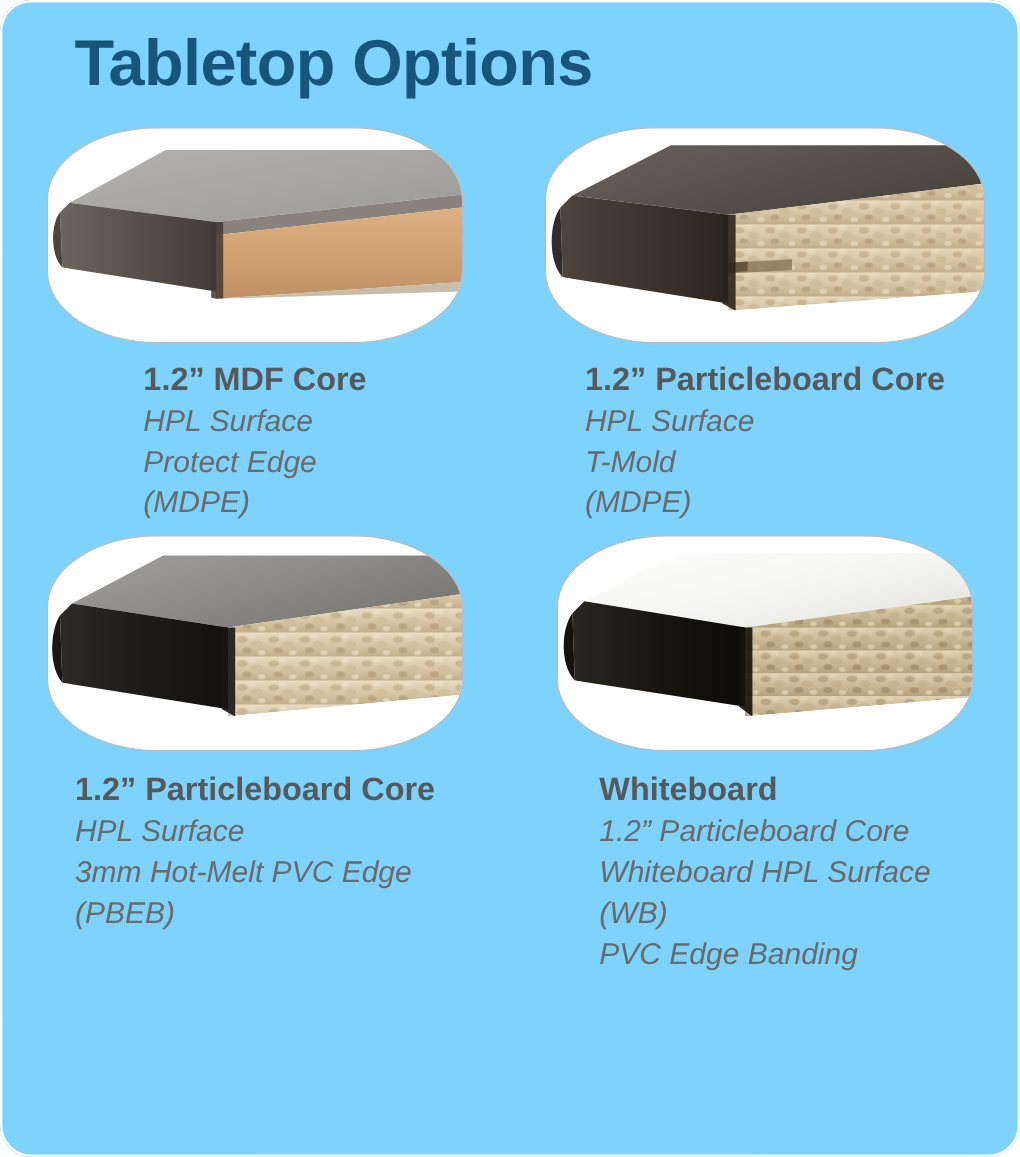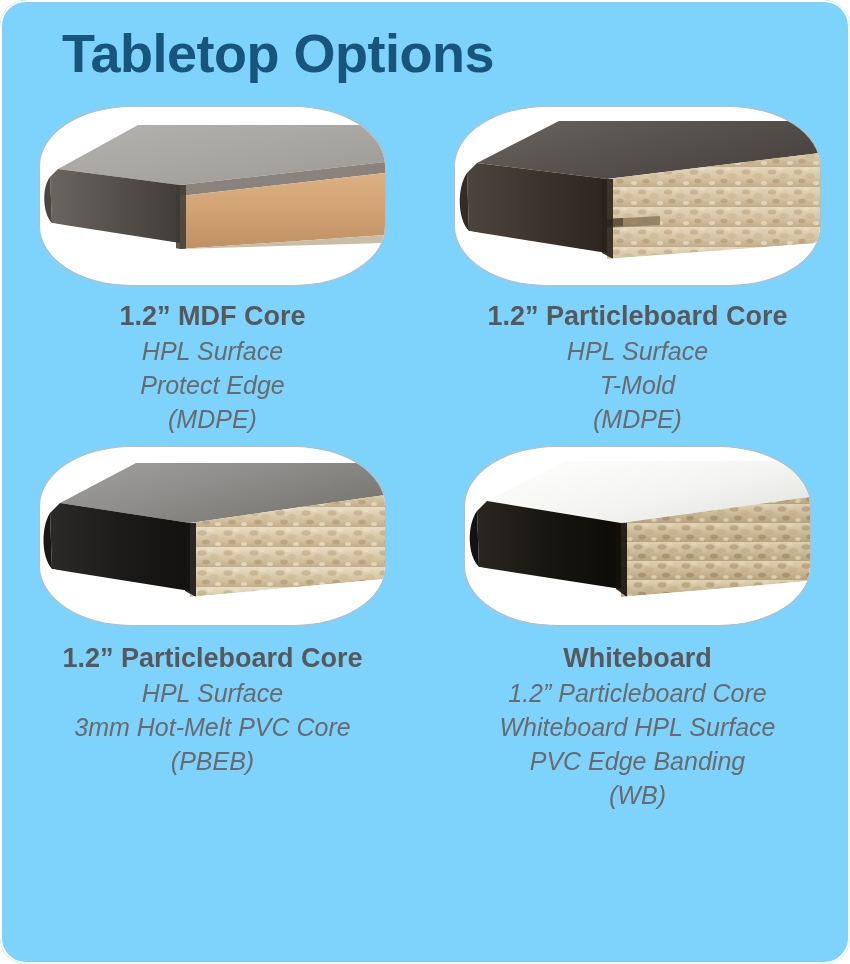--- a/index.html
+++ b/index.html
@@ -76,21 +76,21 @@
 
   
   .sample-art {
     position: absolute;
     inset: 0;
   }
   .sample-art svg { display: block; width: 100%; height: 100%; }
 
   
   .caption {
-    text-align: center;
+    text-align: left;
     margin-top: 12px;
   }
   .caption-title {
     font-size: 27px;
     line-height: 36px;
     font-weight: bold;
     color: #58585a;
     white-space: nowrap;
   }
   .caption-line {
@@ -259,21 +259,21 @@
               <path d="M10 66 C1 80 1 110 12 122 Z" fill="#1a1817"></path>
               <path d="M150 76 L345 48 L345 132 L150 150 Z" fill="url(#chip3)"></path>
               <path d="M145 76 L156 76 L156 150 L145 144 Z" fill="#171514" opacity="0.9"></path>
               <path d="M12 122 L150 150 L345 132 L345 158 L118 170 L12 134 Z" fill="#ffffff"></path>
             </svg>
           </div>
         </div>
         <div class="caption">
           <div class="caption-title">1.2” Particleboard Core</div>
           <div class="caption-line">HPL Surface</div>
-          <div class="caption-line">3mm Hot-Melt PVC Core</div>
+          <div class="caption-line">3mm Hot-Melt PVC Edge</div>
           <div class="caption-line">(PBEB)</div>
         </div>
       </div>
 
       <div class="cell">
         <div class="sample-frame">
           <div class="sample-art">
             <svg viewBox="0 0 345 178" preserveAspectRatio="none">
               <defs>
                 <linearGradient id="g4top" x1="0" y1="0" x2="1" y2="0.8">
@@ -306,20 +306,20 @@
               <path d="M156 76 L345 50 L345 134 L156 150 Z" fill="url(#chip4)"></path>
               <path d="M151 76 L162 76 L162 150 L151 142 Z" fill="#13110d" opacity="0.9"></path>
               <path d="M14 120 L156 150 L345 134 L345 160 L120 170 L14 132 Z" fill="#ffffff"></path>
             </svg>
           </div>
         </div>
         <div class="caption">
           <div class="caption-title">Whiteboard</div>
           <div class="caption-line">1.2” Particleboard Core</div>
           <div class="caption-line">Whiteboard HPL Surface</div>
+          <div class="caption-line">(WB)</div>
           <div class="caption-line">PVC Edge Banding</div>
-          <div class="caption-line">(WB)</div>
         </div>
       </div>
     </div>
 
   </div>
 </div>
 
 </body></html>

